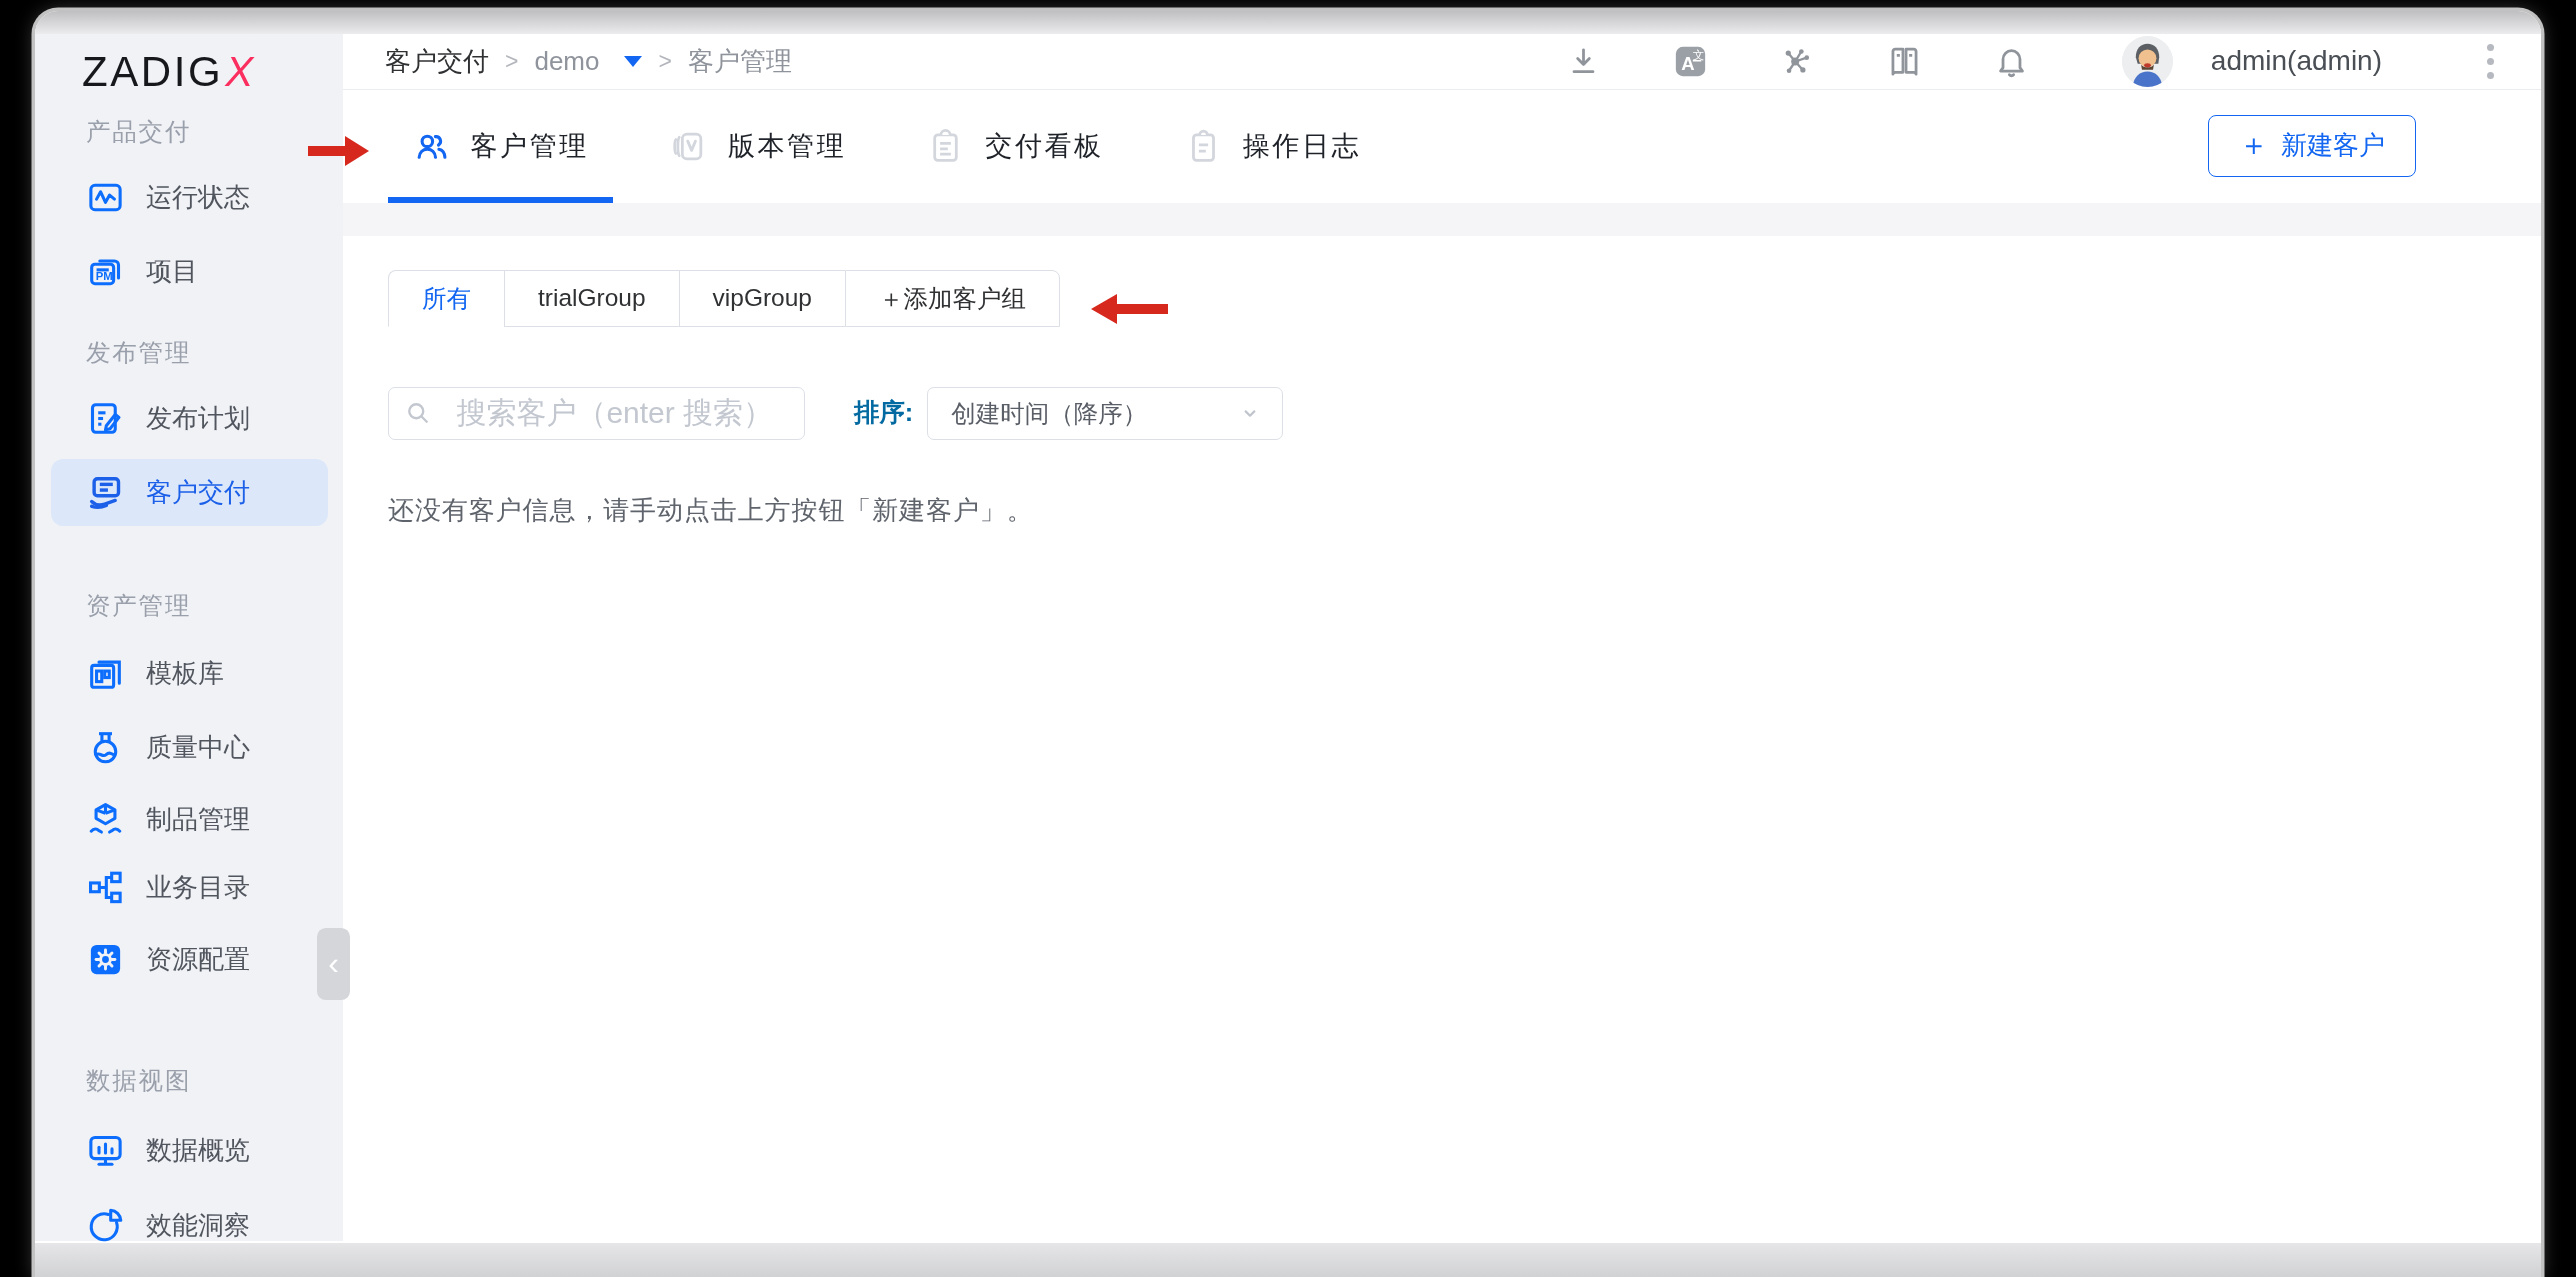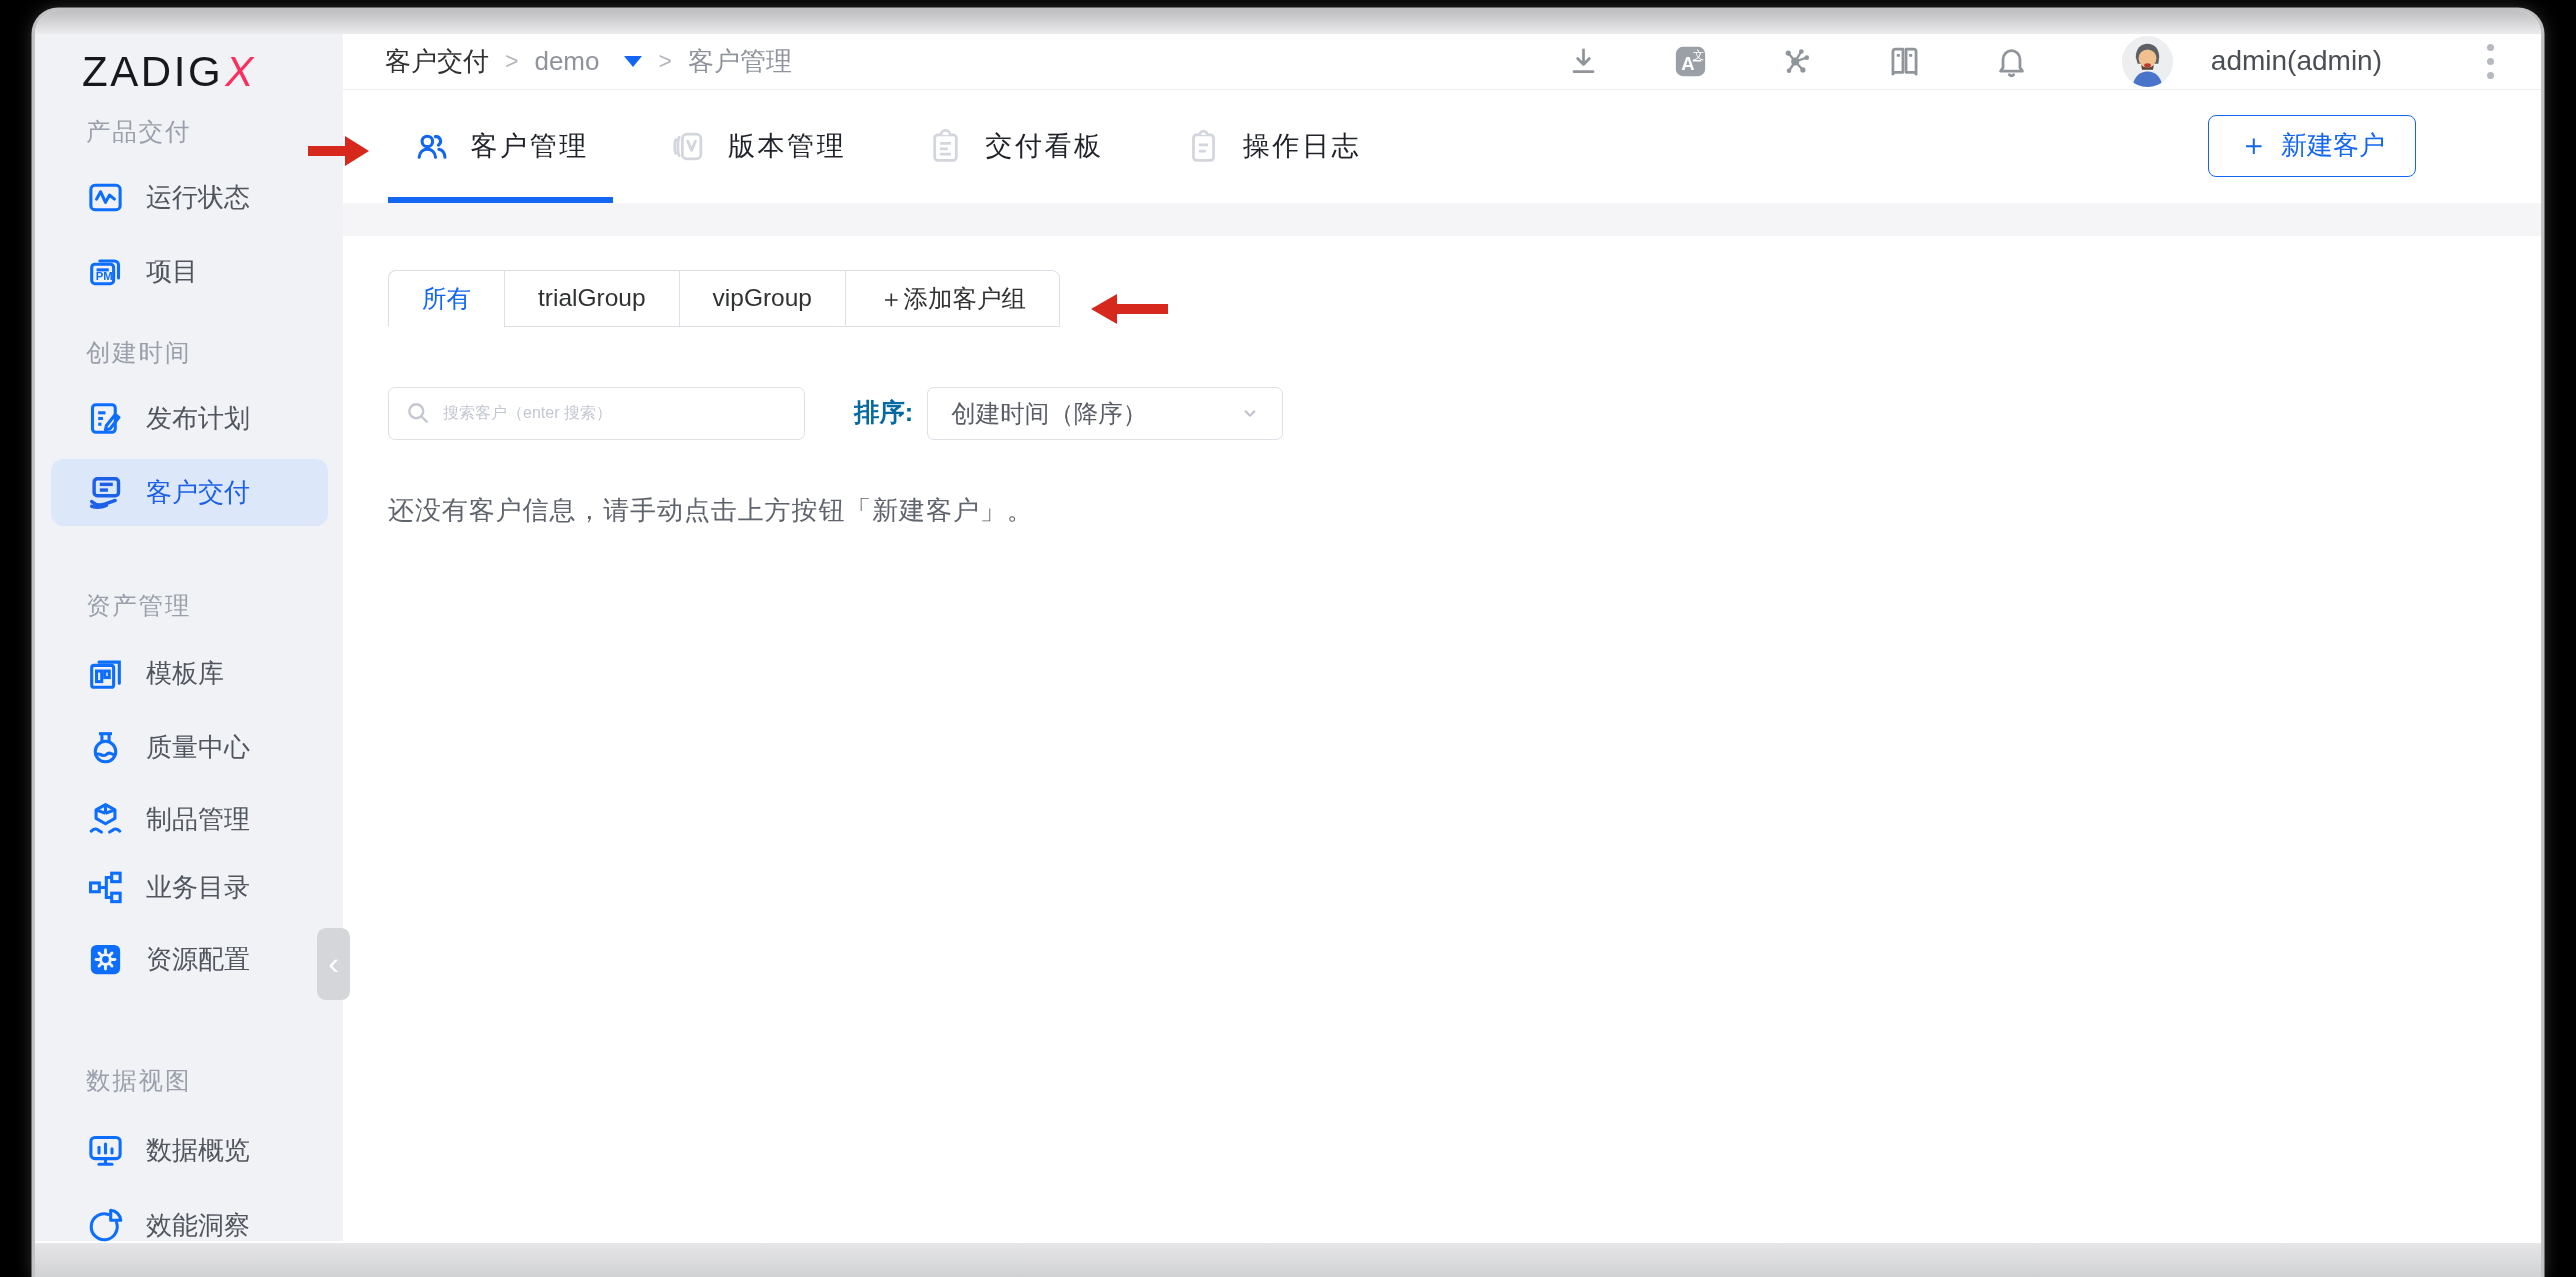--- a/index.html
+++ b/index.html
@@ -71,22 +71,22 @@
   .gtab { height:57px; padding:16px 33px; display:flex; align-items:center; font-size:24.5px;
     color:#303133; background:#fff; border:0.9px solid #dcdfe6; border-right:none;
     cursor:pointer; }
   .gtab:first-child { border-radius:8px 0 0 0; }
   .gtab:last-child { border-right:0.9px solid #dcdfe6; border-radius:0 8px 0 0; }
   .gtab.active { color:#1266f1; border-bottom-color:#fff; font-weight:500; }
 
   .filter-row { margin-top:60px; display:flex; align-items:center; }
   .search-box { position:relative; width:417px; height:53px; }
   .search-box input { width:100%; height:100%; border:0.9px solid #dcdfe6; border-radius:7px;
-    padding:0 17.5px 0 54px; font-size:16px; color:#303133; outline:none; background:#fff;
-    font-family:inherit; }
+    padding:0 17.5px 0 54px; font-size:30px; color:#303133; outline:none; background:#fff;
+    font-family:inherit;text-align:center; }
   .search-box input::placeholder { color:#c3c7cf; }
   .search-ic { position:absolute; left:16px; top:12.3px; width:28px; height:28px; color:#c3c7cf; }
   .sort-label { margin-left:49px; font-size:25.4px; color:#0369a1; font-weight:600; }
   .select { margin-left:14px; width:356px; height:53px; border:0.9px solid #dcdfe6;
     border-radius:7px; display:flex; align-items:center; padding:0 19px 0 23px;
     font-size:24.5px; color:#5a5e66; cursor:pointer; background:#fff; }
   .select .chev { margin-left:auto; color:#c0c4cc; }
 
   .empty-msg { margin-top:53px; font-size:26px; color:#5f646c; letter-spacing:0.9px; }
 
@@ -134,21 +134,21 @@
           <svg viewBox="0 0 24 24" width="39" height="39" fill="none" stroke="currentColor" stroke-width="1.9" style="font-size:30px">
               <path d="M8.5 5.5h9A2.5 2.5 0 0 1 20 8v8" stroke-linecap="round"></path>
               <rect x="3.5" y="7.5" width="13.5" height="12" rx="2"></rect>
               <text x="6" y="17" font-size="7" font-weight="bold" fill="currentColor" stroke="none" font-family="inherit">PM</text>
               <line x1="6.5" y1="11" x2="14" y2="11"></line>
             </svg>
         </span>
         <span>项目</span>
       </div>
 
-      <div class="ssec" style="top:302px">创建时间</div>
+      <div class="ssec" style="top:302px">发布管理</div>
 
       <div class="srow" style="top:364px">
         <span class="sicon">
           <svg viewBox="0 0 24 24" width="39" height="39" fill="none" stroke="currentColor" stroke-width="1.9">
               <rect x="4" y="3.5" width="14" height="17" rx="2"></rect>
               <line x1="7.5" y1="8.5" x2="12" y2="8.5"></line>
               <line x1="7.5" y1="12" x2="10.5" y2="12"></line>
               <line x1="7.5" y1="15.5" x2="9.5" y2="15.5"></line>
               <path d="M12.5 16.5l5.5-7 2.3 1.8-5.5 7-2.8.7z" stroke-linejoin="round"></path>
             </svg>

